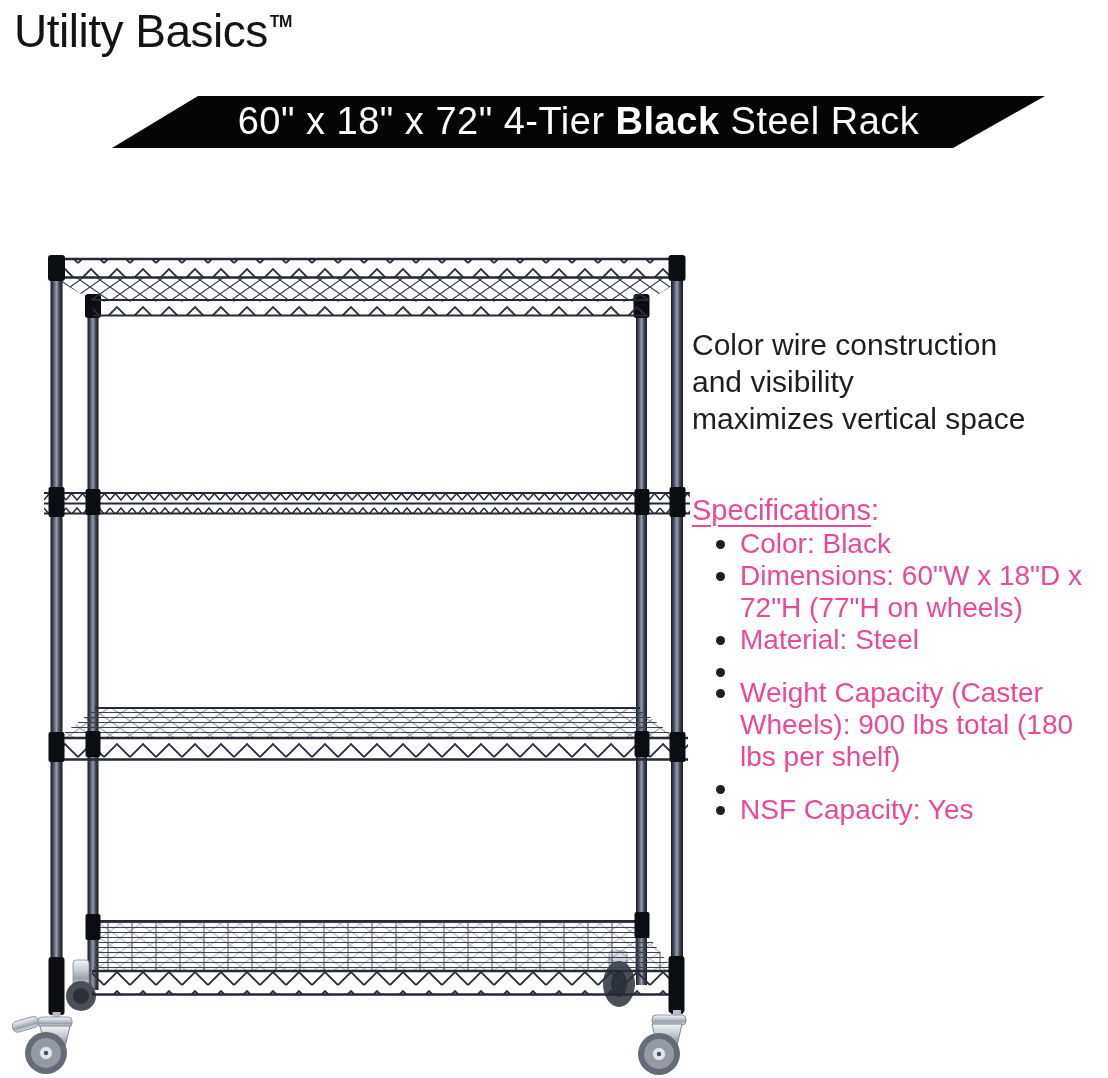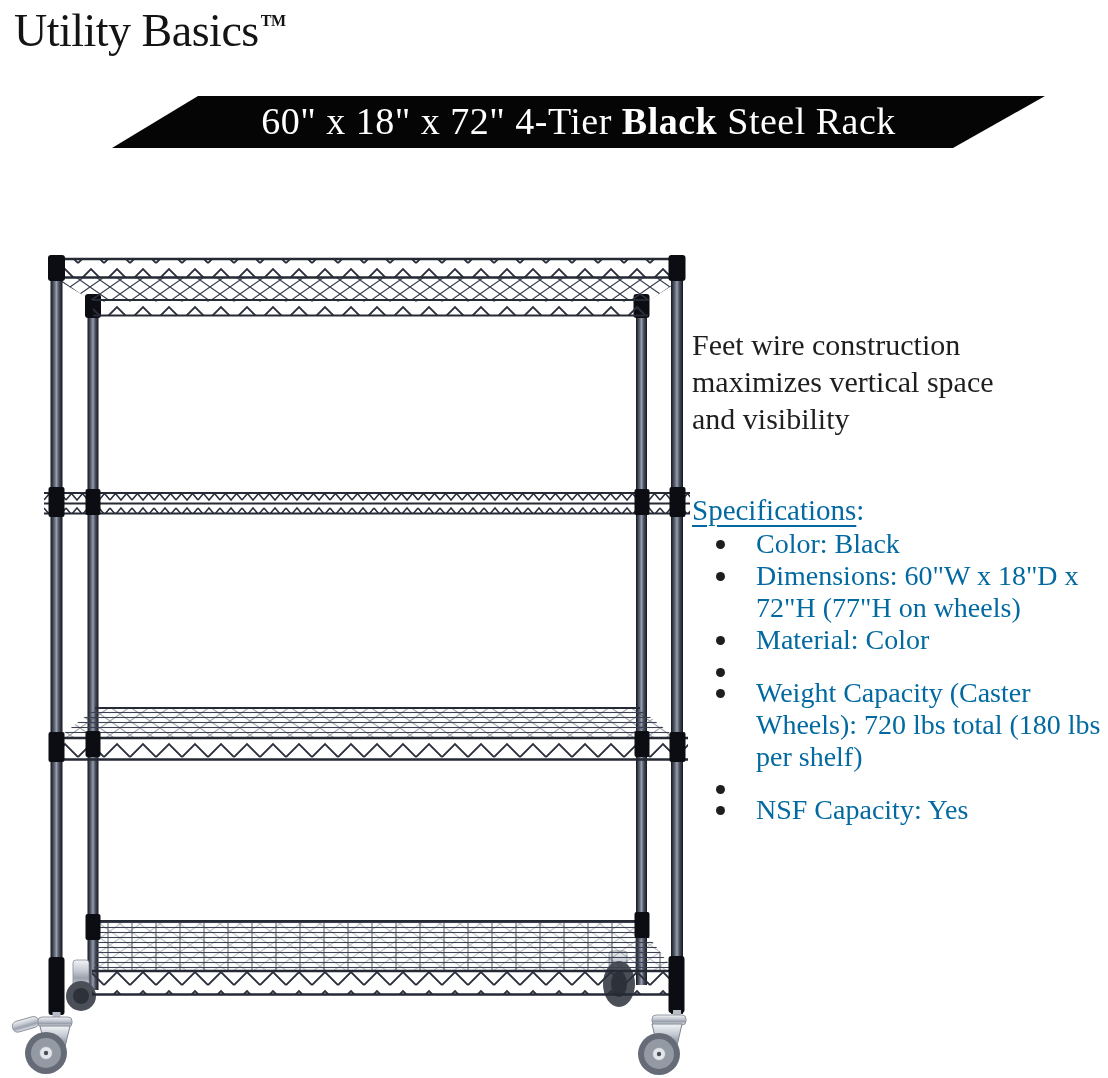--- a/index.html
+++ b/index.html
@@ -1,18 +1,18 @@
 <!DOCTYPE html>
 <html><head>
 <meta charset="utf-8">
 <style>
   html,body { margin:0; padding:0; background:#fff; }
   .stage {
     position:relative; width:1108px; height:1078px; overflow:hidden;
-    background:#ffffff; font-family:Liberation Serif, serif;
+    background:#ffffff; font-family:Liberation Sans, sans-serif;
   }
   
   .logo {
     position:absolute; left:14px; top:4px;
     font-size:46px; font-weight:400; color:#141414; letter-spacing:-0.5px;
     white-space:nowrap;
   }
   .logo sup { font-size:16px; position:relative; top:-4px; margin-left:2px; font-weight:700; }
   
   .banner {
@@ -24,29 +24,29 @@
     padding-bottom:2px; box-sizing:border-box;
   }
   .banner b { font-weight:700; }
   
   .rack-svg { position:absolute; left:0; top:220px; width:710px; height:858px; }
   
   .desc {
     position:absolute; left:692px; top:326px; width:416px;
     font-size:30px; line-height:37px; color:#1e1e1e;
   }
-  .specs { position:absolute; left:692px; top:492px; width:416px; color:#0369a1; }
+  .specs { position:absolute; left:692px; top:492px; width:416px; color:#ec4899; }
   .spec-heading { font-size:29px; line-height:36px; }
   .spec-heading .u { text-decoration:underline; text-underline-offset:5px; text-decoration-thickness:2px; }
   .spec-item { display:flex; font-size:28px; line-height:32px; }
   .spec-item .dot {
     flex:0 0 auto; width:9px; height:9px; border-radius:50%;
     background:#1e1e1e; margin:12px 15px 0 24px;
   }
-  .spec-item .txt { flex:1 1 auto;margin-left:16px; }
+  .spec-item .txt { flex:1 1 auto; }
 </style>
 </head>
 <body>
 
 <div class="stage">
 
   <div class="logo"><span>Utility Basics</span><sup>TM</sup></div>
 
   <div class="banner"><span>60" x 18" x 72" 4-Tier </span><b>Black</b><span> Steel Rack</span></div>
 
@@ -164,45 +164,45 @@
       <rect x="652" y="1015" width="34" height="10" rx="4" fill="url(#gchrome)" stroke="#8a8f99" stroke-width="0.9"></rect>
       <path d="M652 1024 L682 1024 L676 1050 L658 1050 Z" fill="url(#gchrome)" stroke="#80858f" stroke-width="1"></path>
       <circle cx="659" cy="1054" r="21" fill="#666c77"></circle>
       <circle cx="659" cy="1054" r="15" fill="#949aa4"></circle>
       <circle cx="659" cy="1054" r="6.5" fill="#e2e5ea" stroke="#9aa0ab" stroke-width="1"></circle>
       <circle cx="659" cy="1054" r="2.2" fill="#4a4e57"></circle>
     </g>
   </svg>
 
   <div class="desc">
-    <div>Feet wire construction</div>
+    <div>Color wire construction</div>
+    <div>and visibility</div>
     <div>maximizes vertical space</div>
-    <div>and visibility</div>
   </div>
 
   <div class="specs">
     <div class="spec-heading"><span class="u">Specifications</span><span>:</span></div>
     <div class="spec-item">
       <span class="dot"></span>
       <span class="txt">Color: Black</span>
     </div>
     <div class="spec-item">
       <span class="dot"></span>
       <span class="txt">Dimensions: 60"W x 18"D x 72"H (77"H on wheels)</span>
     </div>
     <div class="spec-item">
       <span class="dot"></span>
-      <span class="txt">Material: Color</span>
-    </div>
-    <div class="spec-item">
-      <span class="dot"></span>
-    </div>
-    <div class="spec-item">
-      <span class="dot"></span>
-      <span class="txt">Weight Capacity (Caster Wheels): 720 lbs total (180 lbs per shelf)</span>
+      <span class="txt">Material: Steel</span>
+    </div>
+    <div class="spec-item">
+      <span class="dot"></span>
+    </div>
+    <div class="spec-item">
+      <span class="dot"></span>
+      <span class="txt">Weight Capacity (Caster Wheels): 900 lbs total (180 lbs per shelf)</span>
     </div>
     <div class="spec-item">
       <span class="dot"></span>
     </div>
     <div class="spec-item">
       <span class="dot"></span>
       <span class="txt">NSF Capacity: Yes</span>
     </div>
   </div>
 

